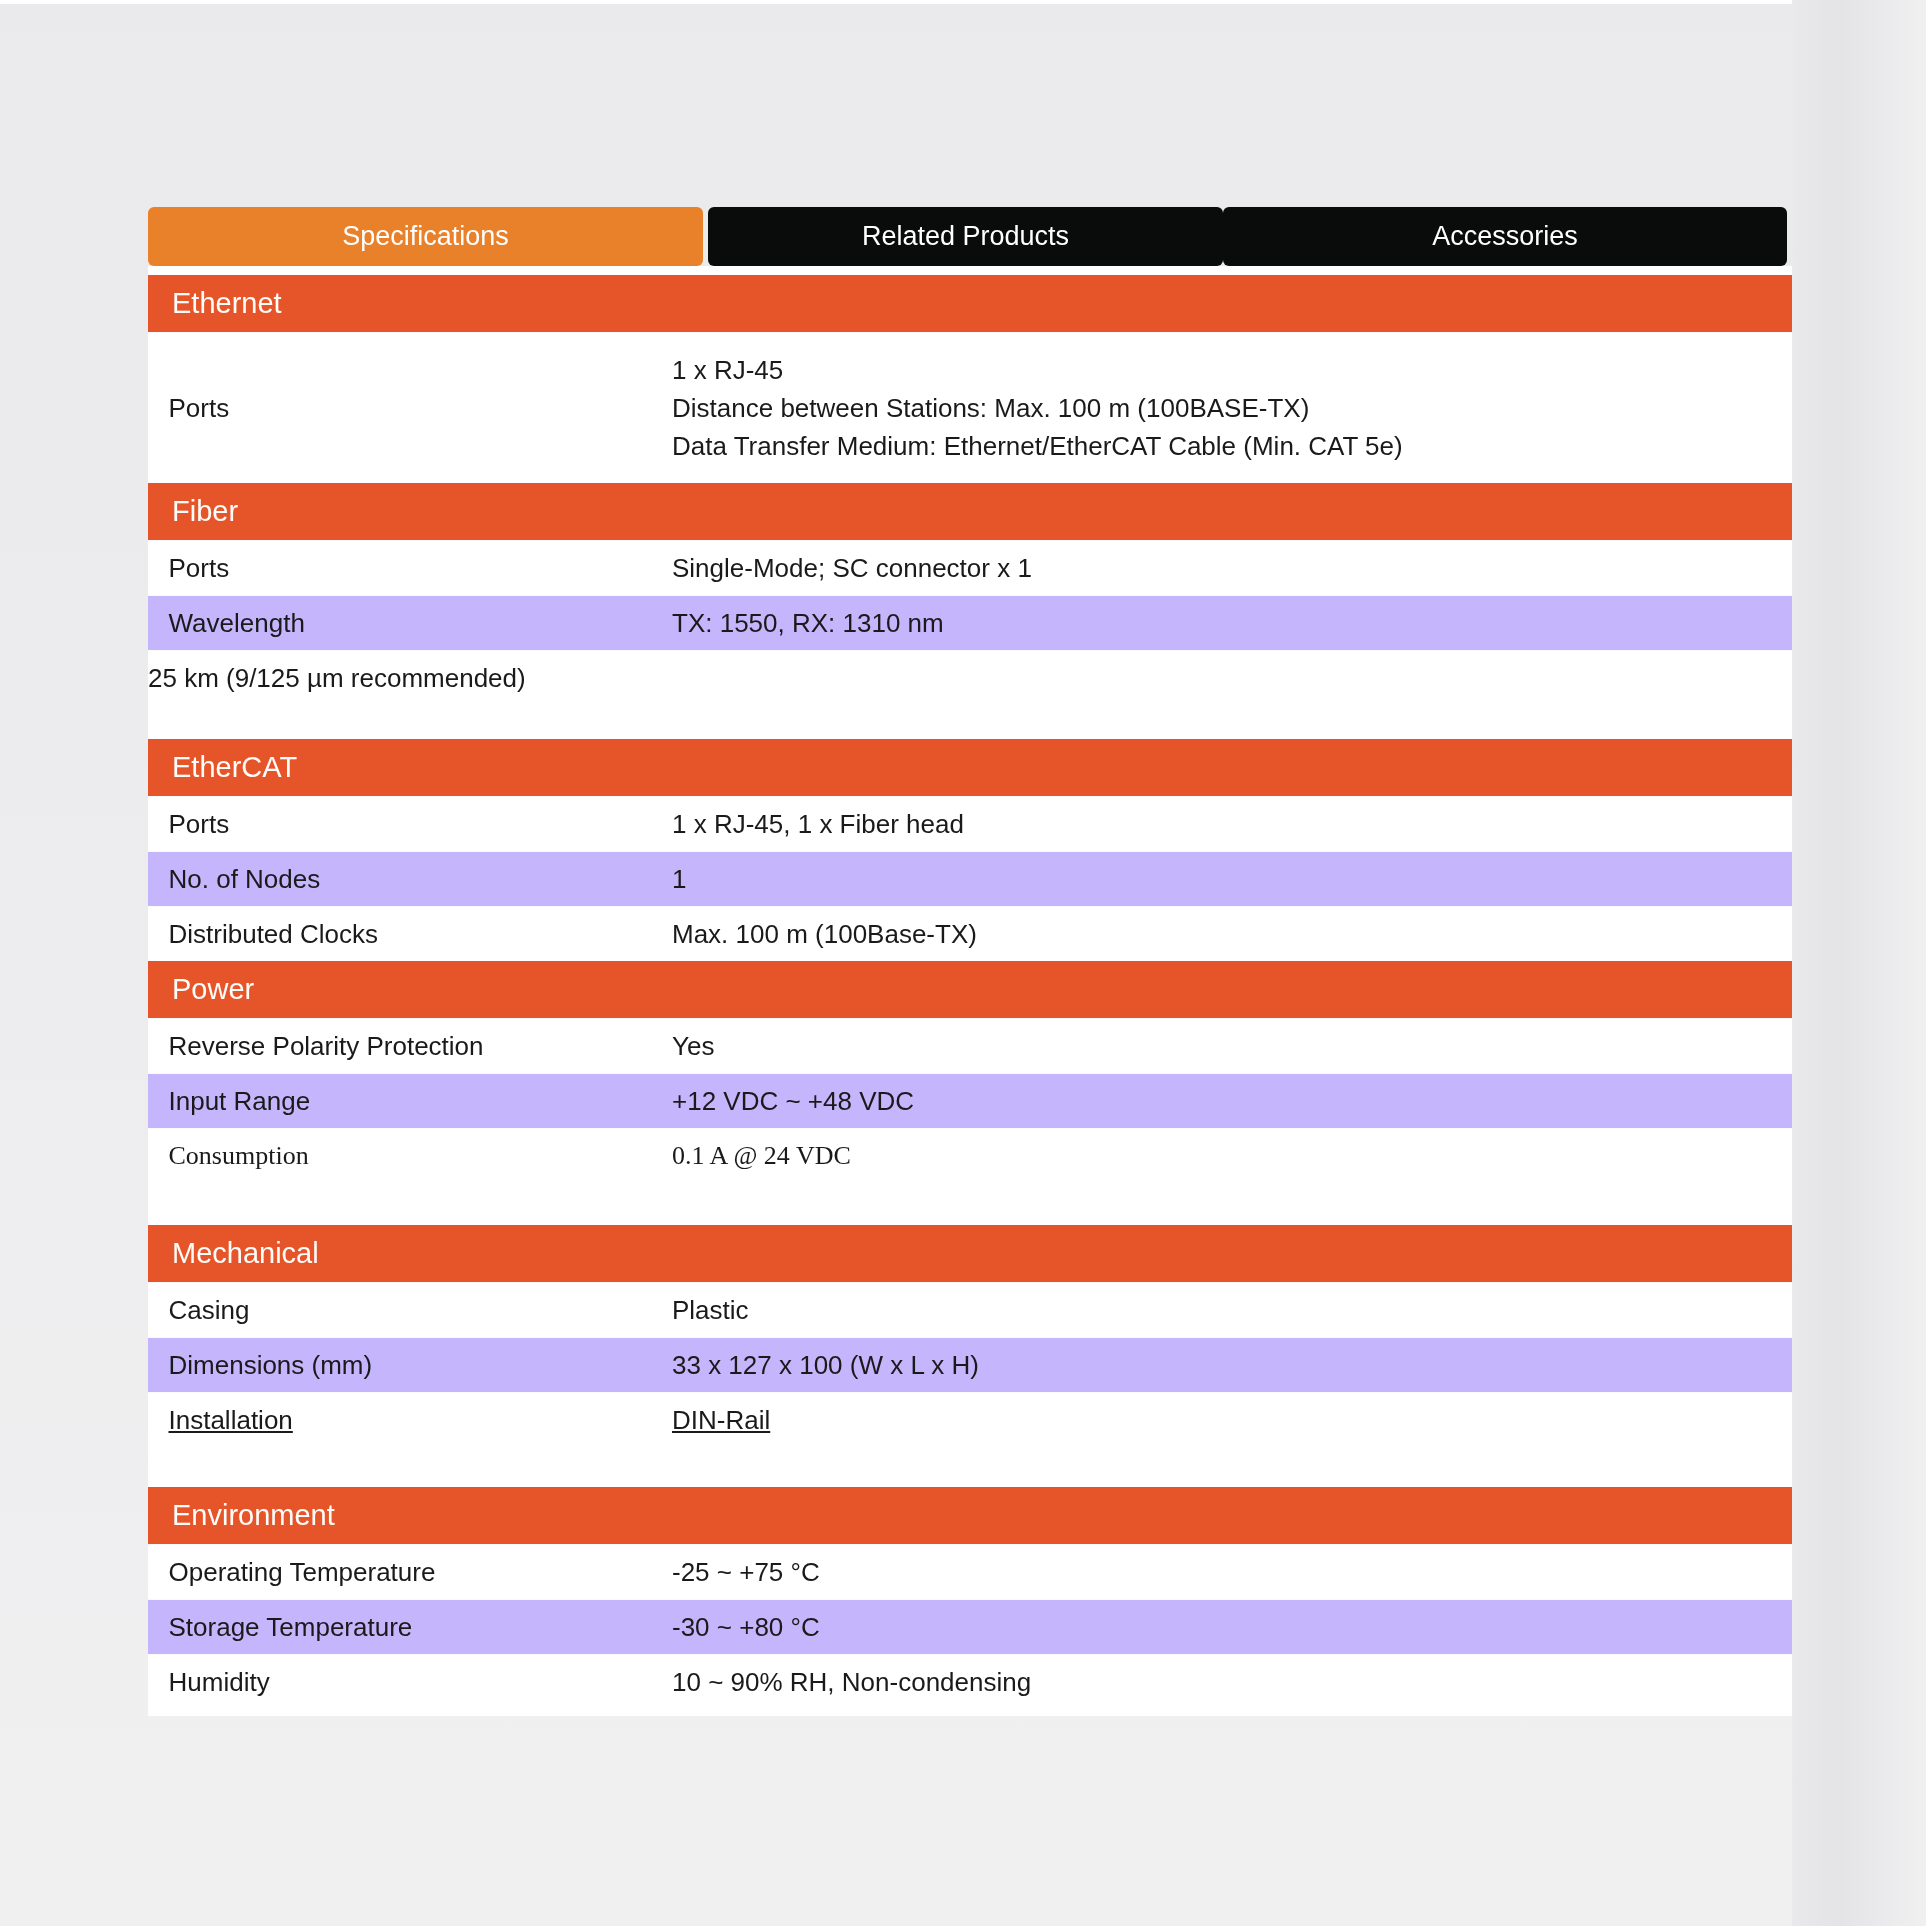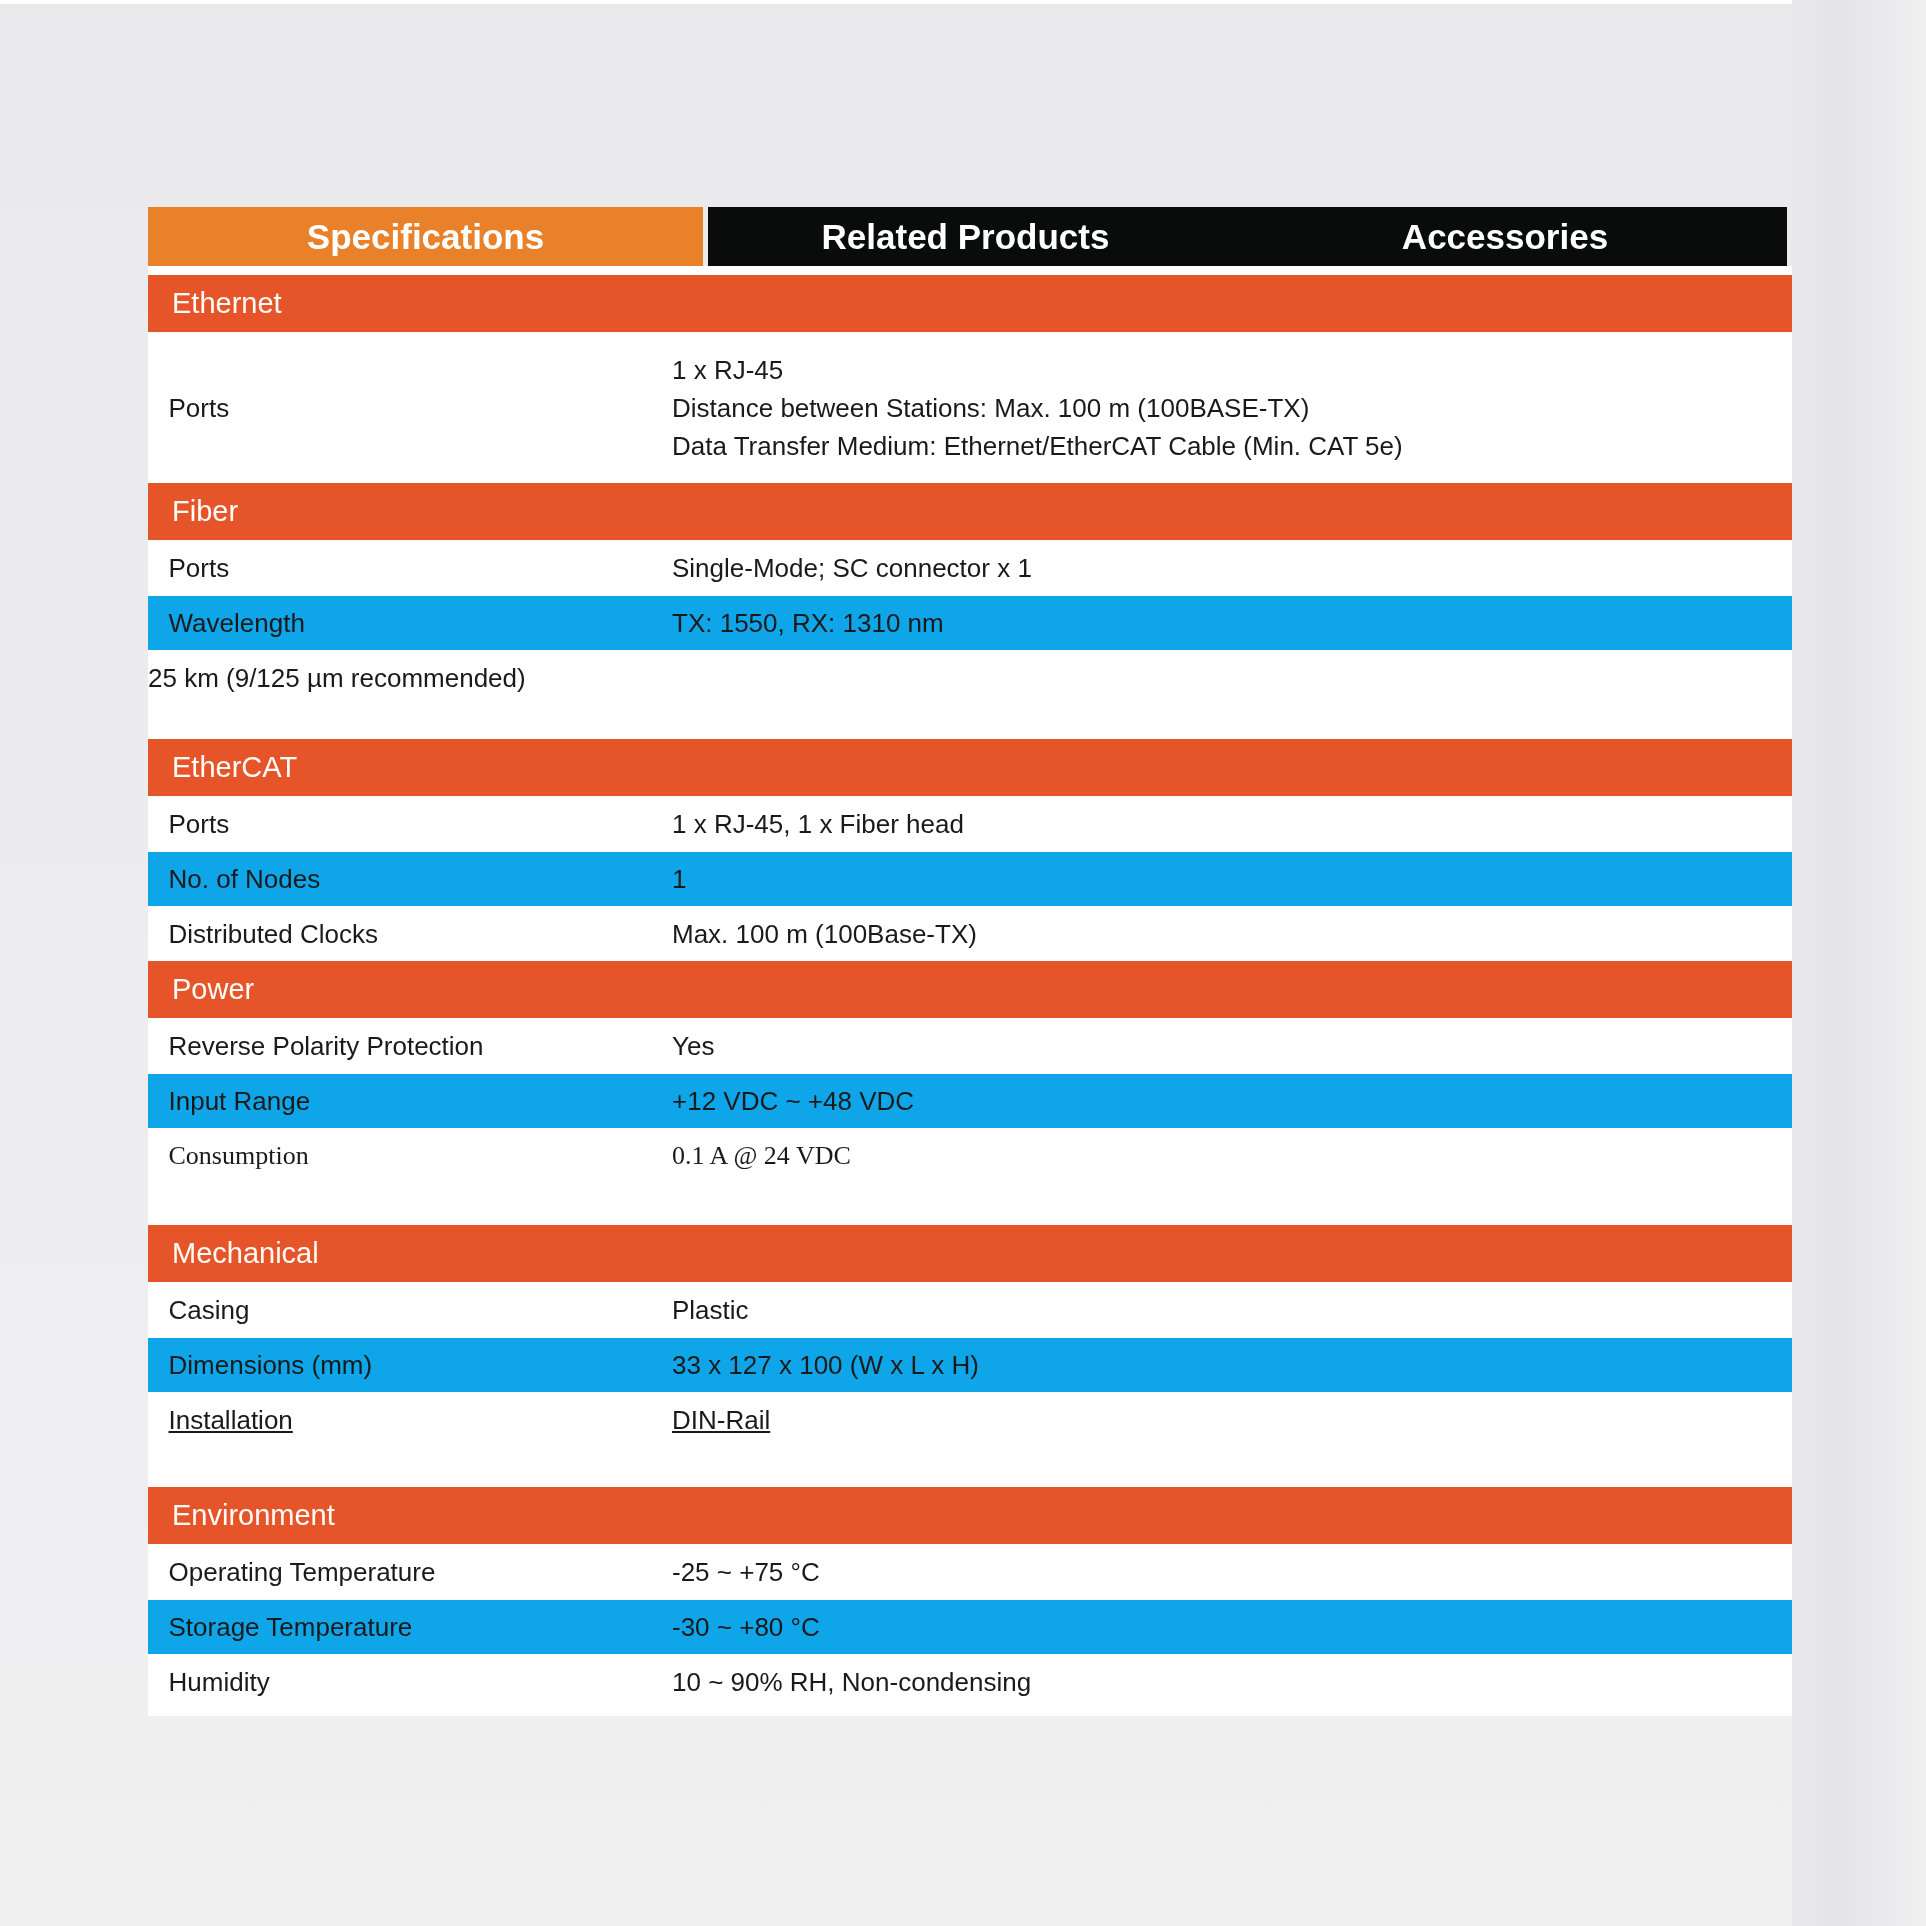--- a/index.html
+++ b/index.html
@@ -32,24 +32,25 @@
   
   .tabs {
     display: flex;
     height: 59px;
   }
   .tab {
     display: flex;
     align-items: center;
     justify-content: center;
     color: #ffffff;
-    font-size: 35px;
-    font-weight: 700;
+    font-size: 27px;
+    font-weight: 400;
     background: #0a0c0c;
     cursor: pointer;
+    border-radius: 6px;
   }
   .tab-1 { width: 555px; margin-right: 5px; }
   .tab-2 { width: 564px; margin-right: 5px; }
   .tab-3 { width: 515px; }
   .tab.active { background: #e9812b; }
 
   .tab-spacer {
     height: 9.2px;
     background: #ffffff;
   }
@@ -69,21 +70,21 @@
   .row {
     display: flex;
     align-items: center;
     min-height: 55px;
     background: #ffffff;
     box-sizing: border-box;
     border-top: 1.4px solid #fafafa;
     font-size: 26px;
     color: #1a1a1a;
   }
-  .row.alt { background: #0ea5e9; }
+  .row.alt { background: #c4b5fd; }
   .row .label {
     width: 524px;
     padding-left: 20.5px;
     box-sizing: border-box;
     flex-shrink: 0;
   }
   .row .value { flex: 1; padding-right: 14px; }
   .row .value .line { line-height: 38px; }
 
   

